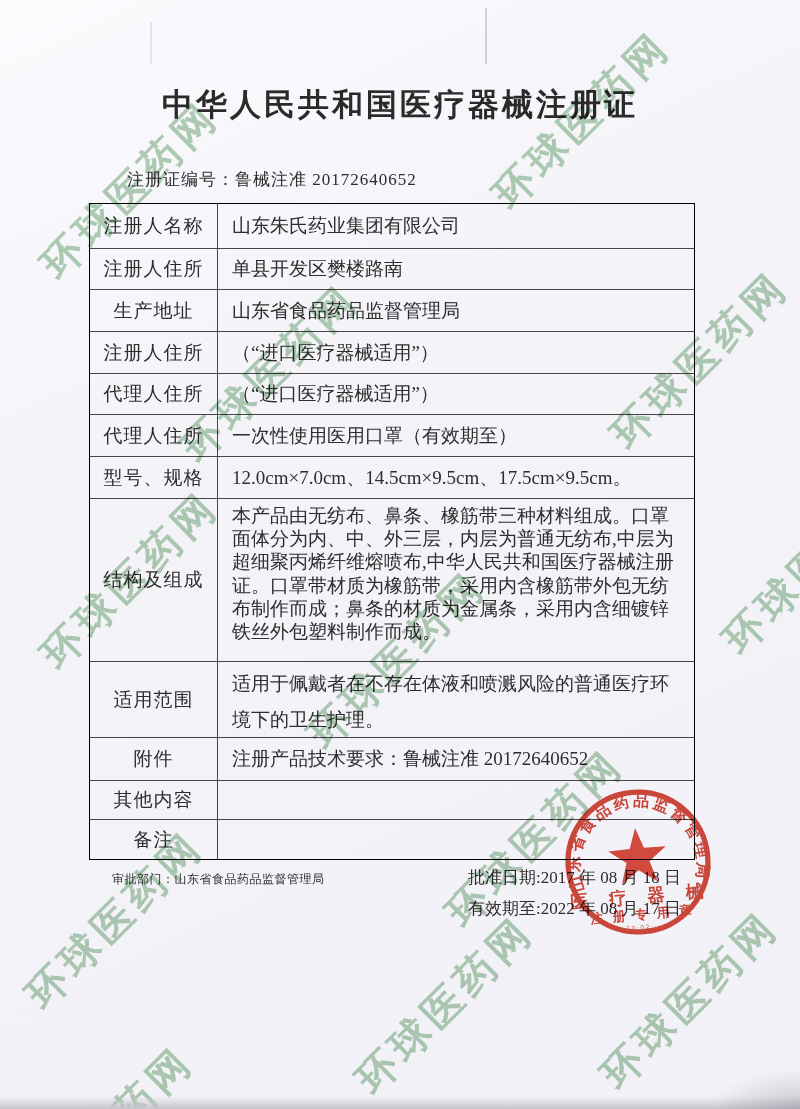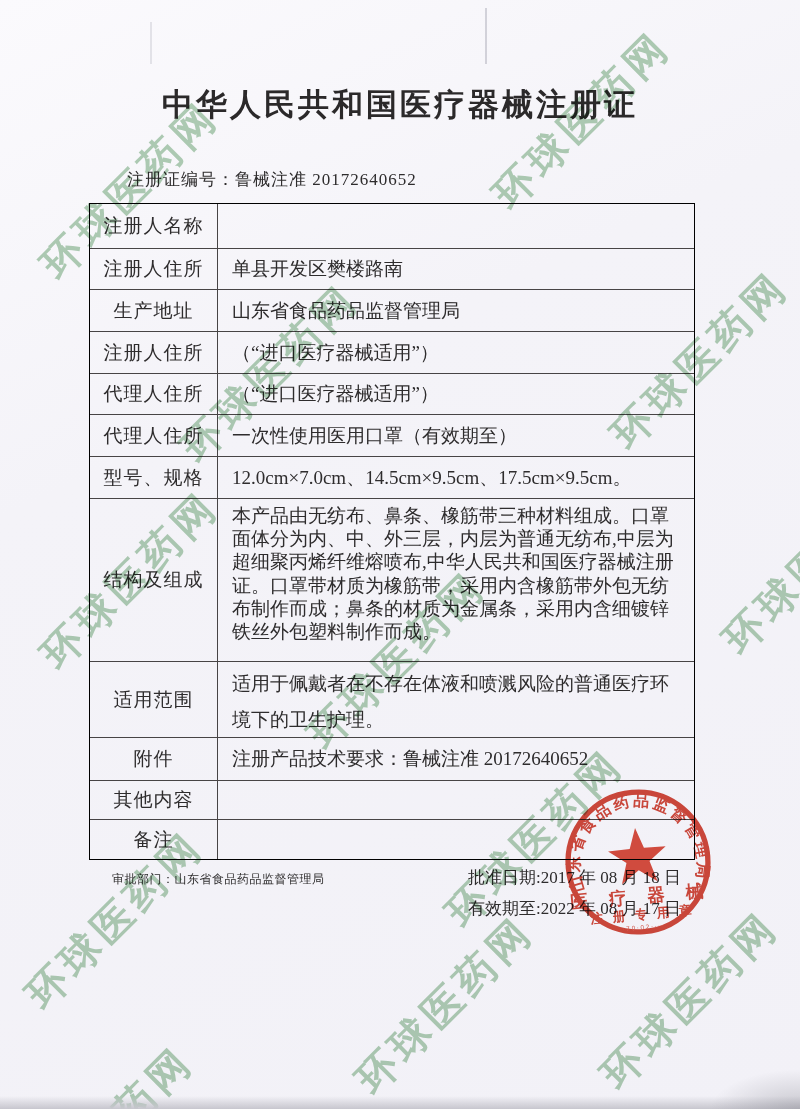--- a/index.html
+++ b/index.html
@@ -74,20 +74,21 @@
 <div class="layer">
   <div class="title">中华人民共和国医疗器械注册证</div>
 
   <div class="regline">
     <span>注册证编号：</span><span>鲁械注准 20172640652</span>
   </div>
 
   <div class="table">
     <div class="trow r1">
       <div class="tlabel">注册人名称</div>
+      <div class="tvalue">山东朱氏药业集团有限公司</div>
     </div>
     <div class="trow r2">
       <div class="tlabel">注册人住所</div>
       <div class="tvalue">单县开发区樊楼路南</div>
     </div>
     <div class="trow r3">
       <div class="tlabel">生产地址</div>
       <div class="tvalue">山东省食品药品监督管理局</div>
     </div>
     <div class="trow r4">

